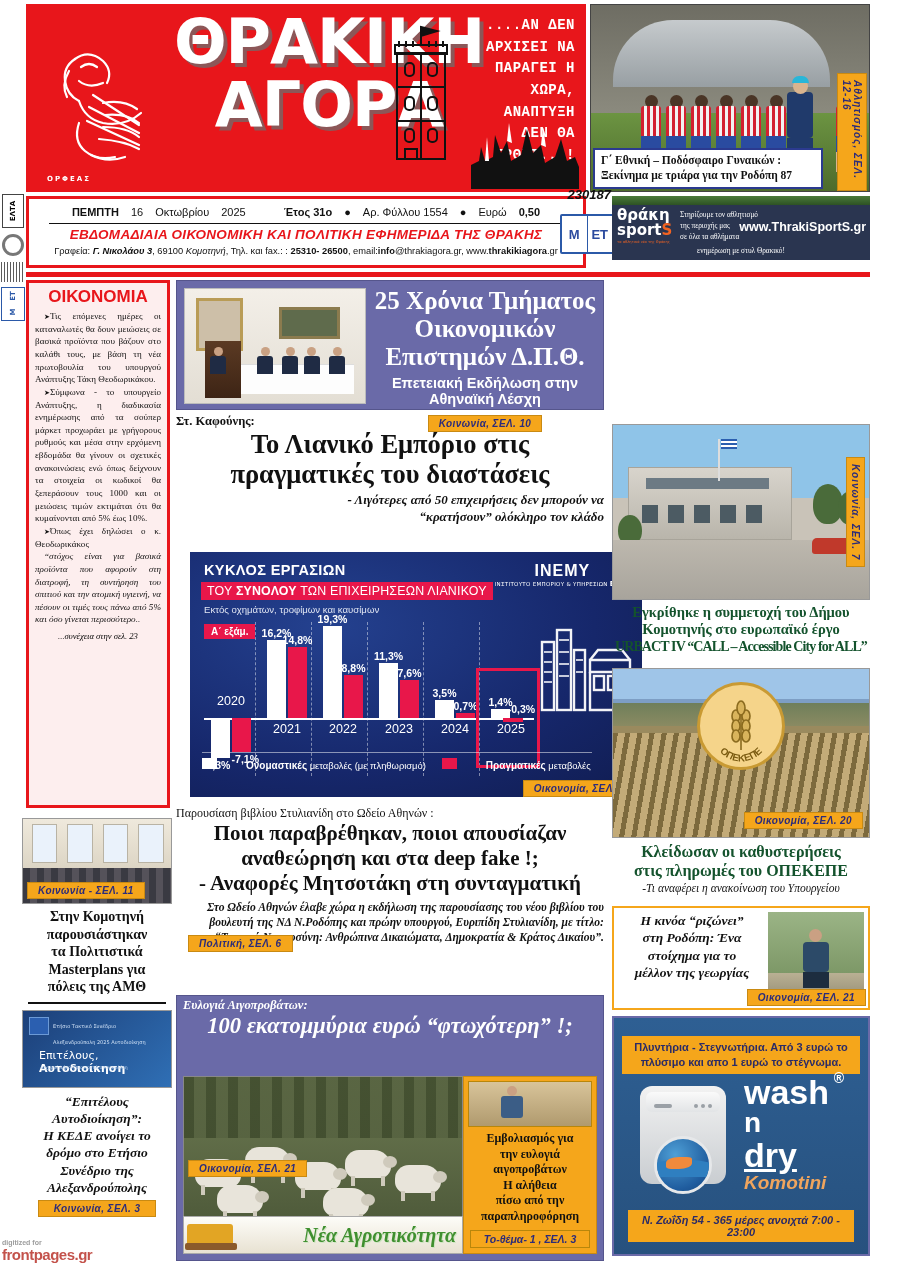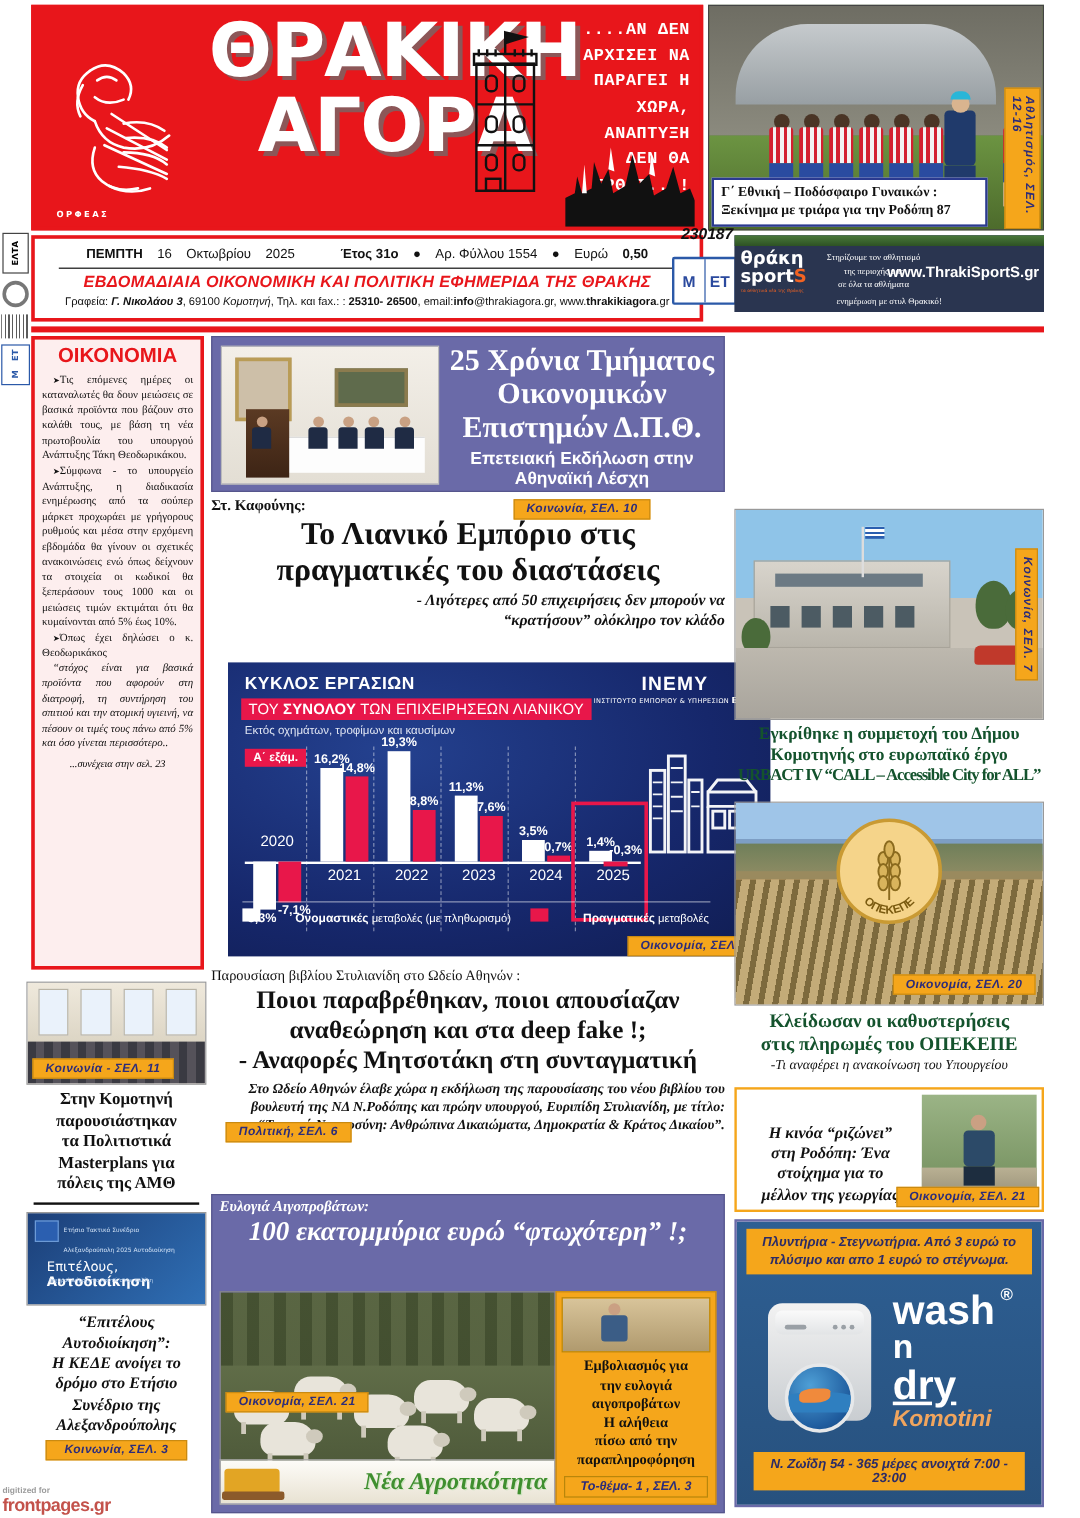--- a/index.html
+++ b/index.html
@@ -124,21 +124,21 @@
     background:#2a3550; color:#fff; overflow:hidden;
   }
   .sa-top { height:9px; background: linear-gradient(#4a7a3a,#2d5224); }
   .sa-logo { position:absolute; left:5px; top:12px; width:60px; }
   .sa-logo .l1 { font-size:15px; font-weight:bold; color:#f26322; line-height:1;}
   .sa-logo .l1 span { color:#fff; }
   .sa-logo .l2 { font-size:15px; font-weight:bold; color:#fff; line-height:1;}
   .sa-logo .l2 span { color:#f26322; }
   .sa-logo .l3 { font-size:3.6px; color:#f26322; margin-top:2px;}
   .sa-txt { position:absolute; left:68px; top:14px; width:96px; font-size:7.3px;
-     text-align:center; line-height:1.5; font-family:"Liberation Serif", serif;}
+     text-align:left; line-height:1.5; font-family:"Liberation Serif", serif;}
   .sa-url { position:absolute; right:4px; top:24px; font-size:12.5px; font-weight:bold;
      font-family:"Liberation Sans", sans-serif;}
   .sa-bot { position:absolute; left:0; bottom:5px; width:100%; text-align:center;
      font-size:7.3px; font-family:"Liberation Serif", serif;}
 
   .red-rule { position:absolute; left:26px; width:844px; height:5px; background:#e8161b; }
 
   
   .econ-col {
     position:absolute; left:26px; top:280px; width:144px; height:528px;
@@ -279,35 +279,35 @@
      display:flex; align-items:center; justify-content:center; }
   .wheat { width:26px; height:52px; }
 
   
   .kinoa {
     position:relative; border:2px solid #f5a61b; background:#fff; height:104px;
     display:flex; align-items:stretch;
   }
   .kinoa-txt { flex:1; padding:4px 4px 4px 6px; text-align:center; font-style:italic;
      font-weight:bold; font-size:13.5px; line-height:1.28; color:#111;
-     font-family:"Liberation Serif", serif; display:flex; align-items:flex-end;}
+     font-family:"Liberation Serif", serif; display:flex; align-items:flex-start;}
   .kinoa-photo { width:96px; position:relative; overflow:hidden; margin:4px 4px 4px 0;}
   .kp-bg { position:absolute; inset:0; background: linear-gradient(#9bb486,#6e8a58); }
   .kp-path { position:absolute; left:0; bottom:0; width:100%; height:34%;
      background: linear-gradient(#b9b093,#8f8870); }
   .kp-man { position:absolute; left:36%; top:18%; width:26px; height:56px;}
   .kp-man .h { width:13px;height:13px;border-radius:50%;background:#caa083;margin:0 auto;}
   .kp-man .b { width:26px;height:30px;background:#2c4a68;border-radius:4px;}
   .kp-man .l { width:26px;height:16px;background:#1d2d3f;}
 
   
   .wnd { position:relative; background: linear-gradient(#2e5f93,#27517e); height:240px;
      border:2px solid #6a6aa8; }
-  .wnd-top { position:absolute; left:8px; top:6px; right:8px; background:#f5a61b;
-     color:#2b2b66; text-align:center; font-style:italic; font-weight:bold;
+  .wnd-top { position:absolute; left:8px; top:18px; right:8px; background:#f5a61b;
+     color:#2b2b66; text-align:center; font-weight:bold;
      font-size:11px; line-height:1.35; padding:4px 4px;
      font-family:"Liberation Sans", sans-serif;}
   .wnd-machine { position:absolute; left:26px; top:68px; width:86px; height:98px;
      background: linear-gradient(#f2f2f2,#c9cdd1); border-radius:12px; }
   .wnd-panel { position:absolute; left:6px; top:6px; right:6px; height:20px;
      background: linear-gradient(#fafafa,#e2e4e6); border-radius:6px;}
   .wnd-slot { position:absolute; left:8px; top:12px; width:18px; height:4px;
      background:#9aa0a6; border-radius:2px;}
   .wnd-dots { position:absolute; right:8px; top:12px; display:flex; gap:3px;}
   .wnd-dots i { width:4px;height:4px;border-radius:50%;background:#9aa0a6;display:block;}

